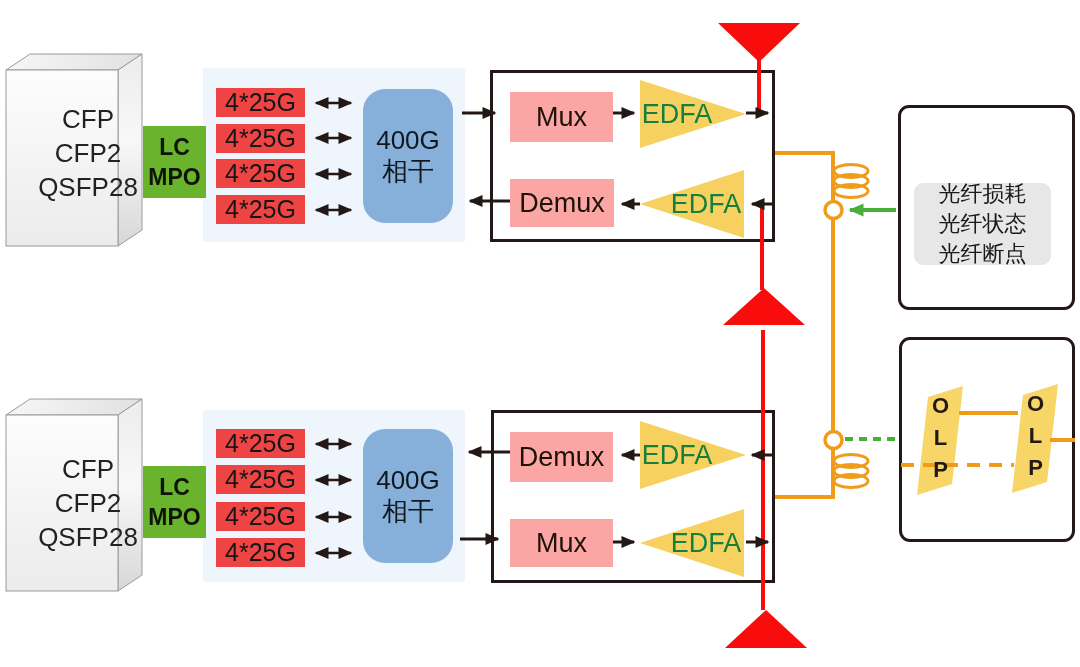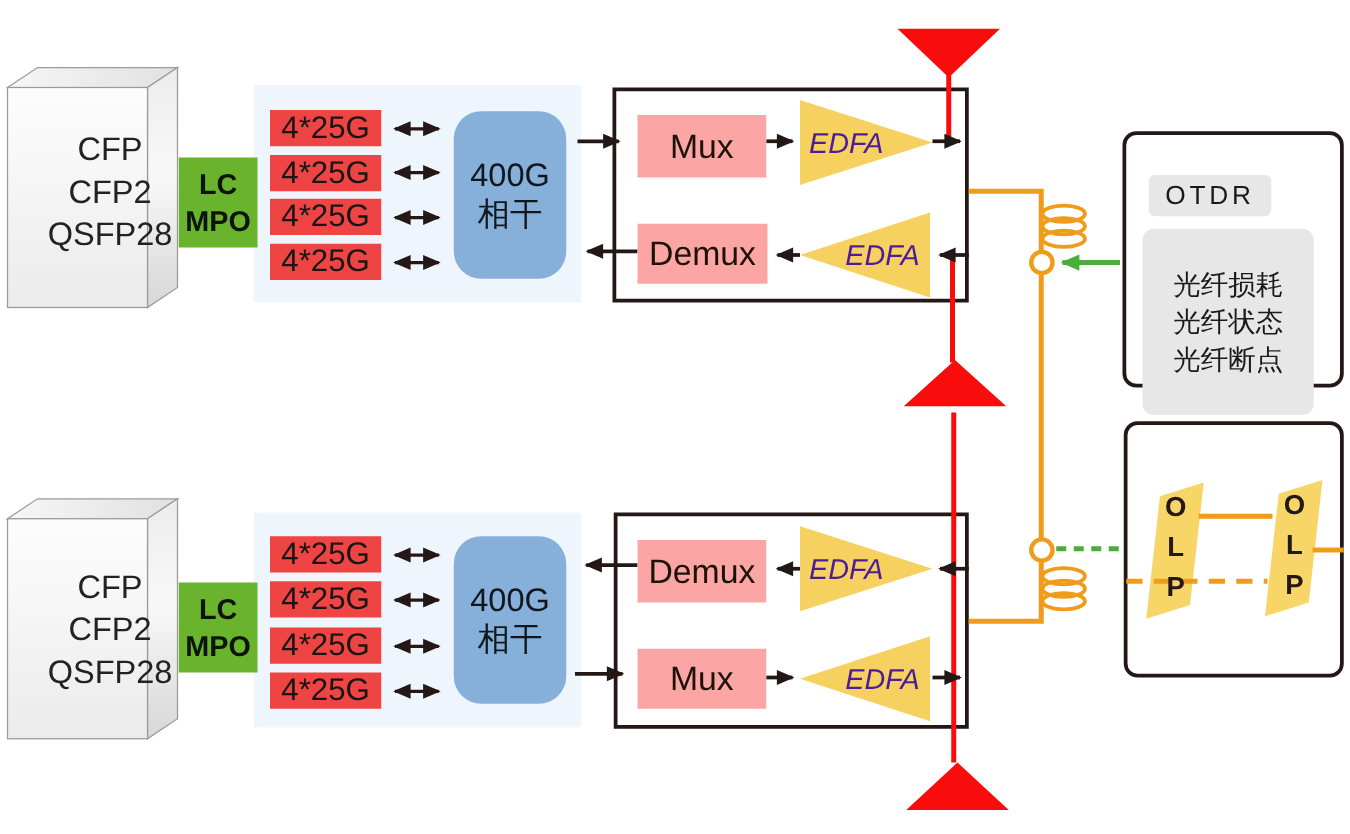--- a/index.html
+++ b/index.html
@@ -9,40 +9,39 @@
   .z1{z-index:1;}
   .z3{z-index:3;}
   svg.overlay{position:absolute;left:0;top:0;z-index:2;}
   .panel{background:#eef5fc;border-radius:2px;}
   .tbox{border:3px solid #231815;box-sizing:border-box;}
   .rbox{border:3px solid #231815;border-radius:11px;box-sizing:border-box;}
   .lane{background:#ef4444;color:#161616;font-size:25px;display:flex;align-items:center;justify-content:center;}
   .coh{background:#86b0da;color:#10181e;font-size:26px;line-height:31px;display:flex;flex-direction:column;align-items:center;justify-content:center;text-align:center;border-radius:22px;}
   .conn{background:#6ab32d;color:#0d1405;font-size:23px;line-height:30px;display:flex;flex-direction:column;align-items:center;justify-content:center;text-align:center;font-weight:bold;}
   .modbox{background:#fca5a5;color:#1c1208;font-size:27px;display:flex;align-items:center;justify-content:center;}
-  .edfatxt{color:#4c1d95;font-size:23px;display:flex;align-items:center;justify-content:center;font-style:italic;}
+  .edfatxt{color:#15803d;font-size:27px;display:flex;align-items:center;justify-content:center;}
   .termtxt{color:#222222;font-size:26px;line-height:34px;display:flex;flex-direction:column;align-items:center;justify-content:center;text-align:right;padding-left:26px;}
   .gray{background:#e7e7e7;color:#1a1a1a;display:flex;align-items:center;justify-content:center;}
   .otdr-title{font-size:21px;letter-spacing:3px;}
   .otdr-info{flex-direction:column;font-size:22px;line-height:30px;text-align:center;}
   .olptxt{color:#231815;font-size:22px;font-weight:600;writing-mode:vertical-lr;text-orientation:upright;letter-spacing:7px;display:flex;align-items:center;justify-content:center;}
 </style>
 </head>
 <body>
 
 <div class="canvas">
 
   <div class="panel abs z1" style="left:203px;top:68px;width:262px;height:174px;"></div>
   <div class="panel abs z1" style="left:203px;top:410px;width:262px;height:172px;"></div>
   <div class="tbox abs z1" style="left:490px;top:70px;width:285px;height:172px;"></div>
   <div class="tbox abs z1" style="left:491px;top:410px;width:284px;height:173px;"></div>
   <div class="rbox abs z1" style="left:898px;top:105px;width:177px;height:205px;"></div>
   <div class="rbox abs z1" style="left:899px;top:337px;width:176px;height:205px;"></div>
-  <div class="gray otdr-title abs z1" style="left:919px;top:140px;width:98px;height:33px;border-radius:5px;">OTDR</div>
-  <div class="gray otdr-info abs z1" style="left:914px;top:183px;width:137px;height:149px;border-radius:9px;">
+  <div class="gray otdr-info abs z1" style="left:914px;top:183px;width:137px;height:82px;border-radius:9px;">
     <div>光纤损耗</div>
     <div>光纤状态</div>
     <div>光纤断点</div>
   </div>
 
   <svg class="overlay" width="1080" height="667" viewBox="0 0 1080 667">
     <defs>
       <linearGradient id="gFront" x1="0" y1="0" x2="0" y2="1">
         <stop offset="0" stop-color="#fdfdfd"></stop>
           <stop offset="1" stop-color="#ebebeb"></stop>

